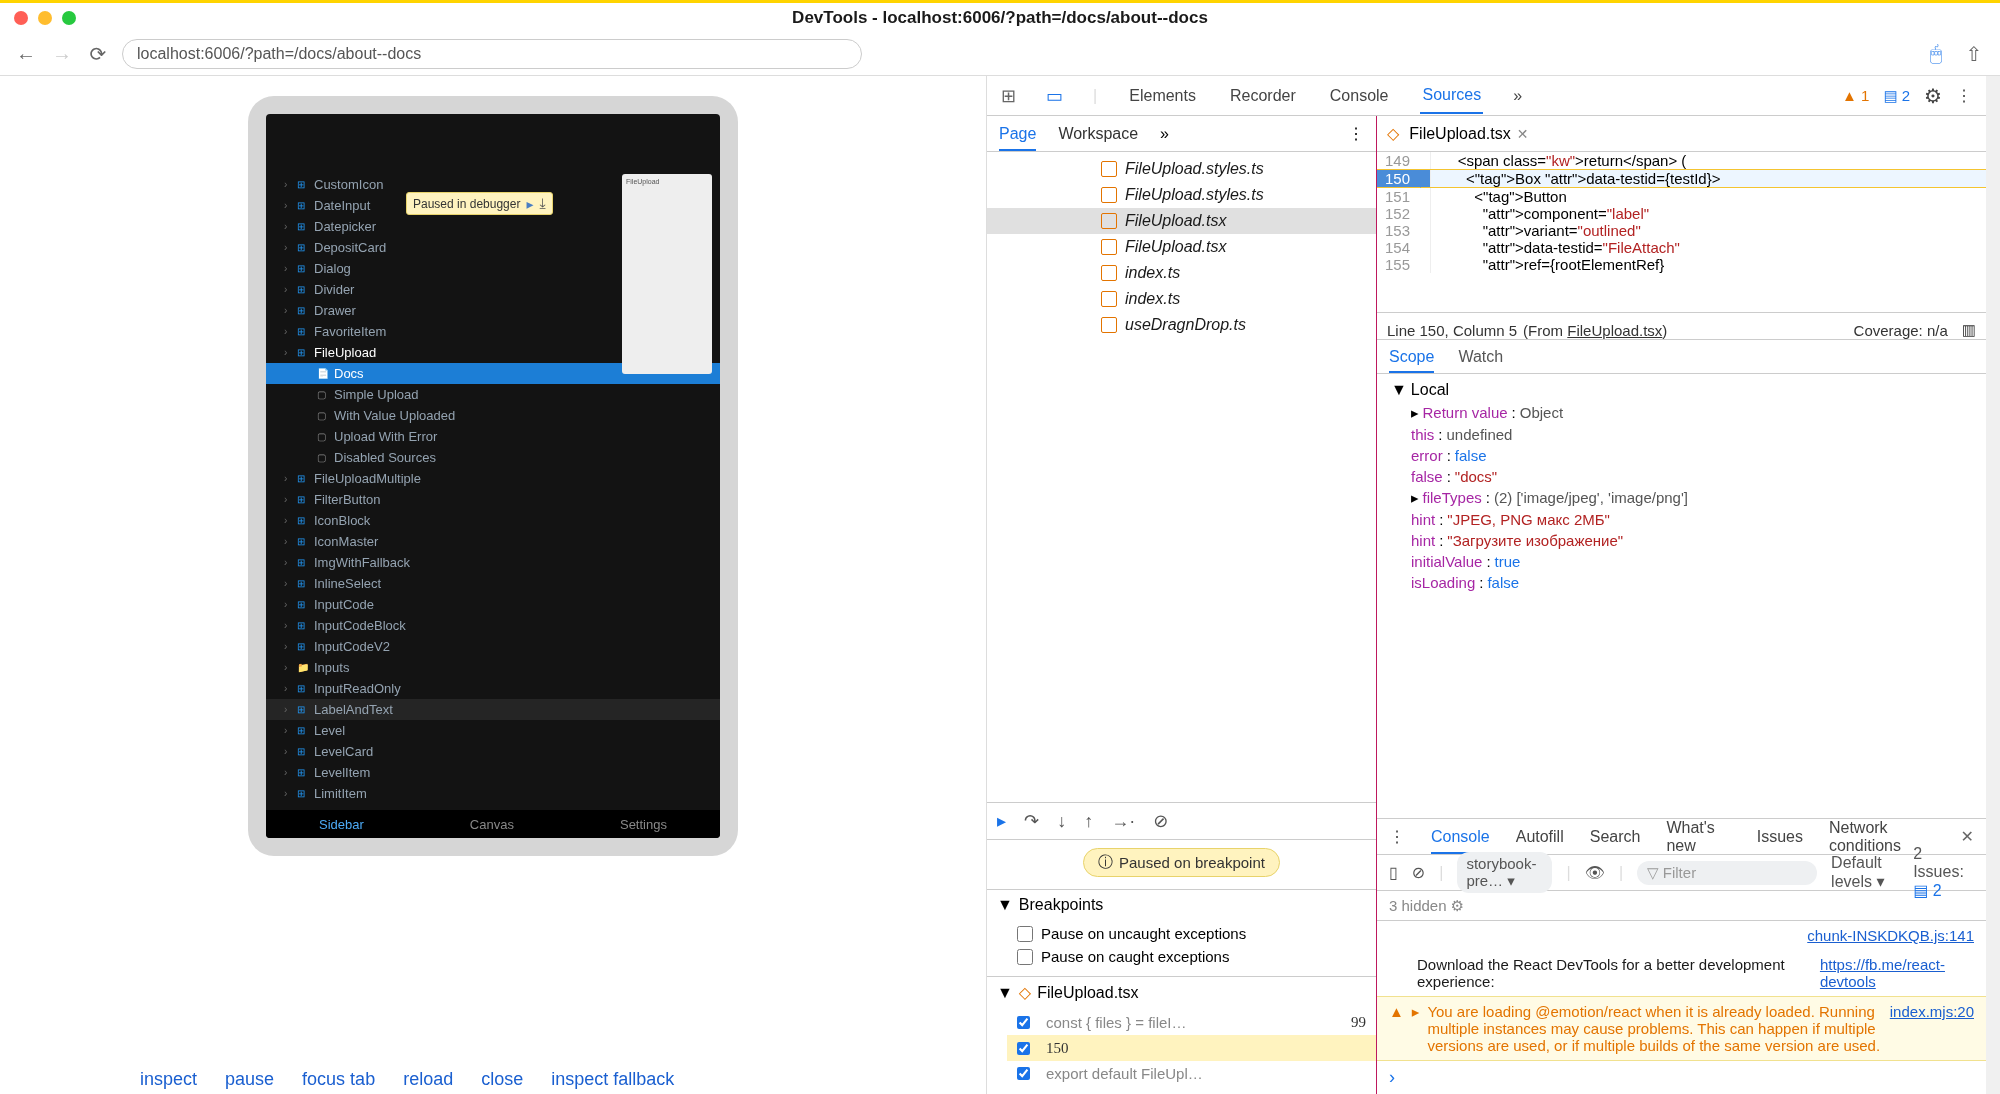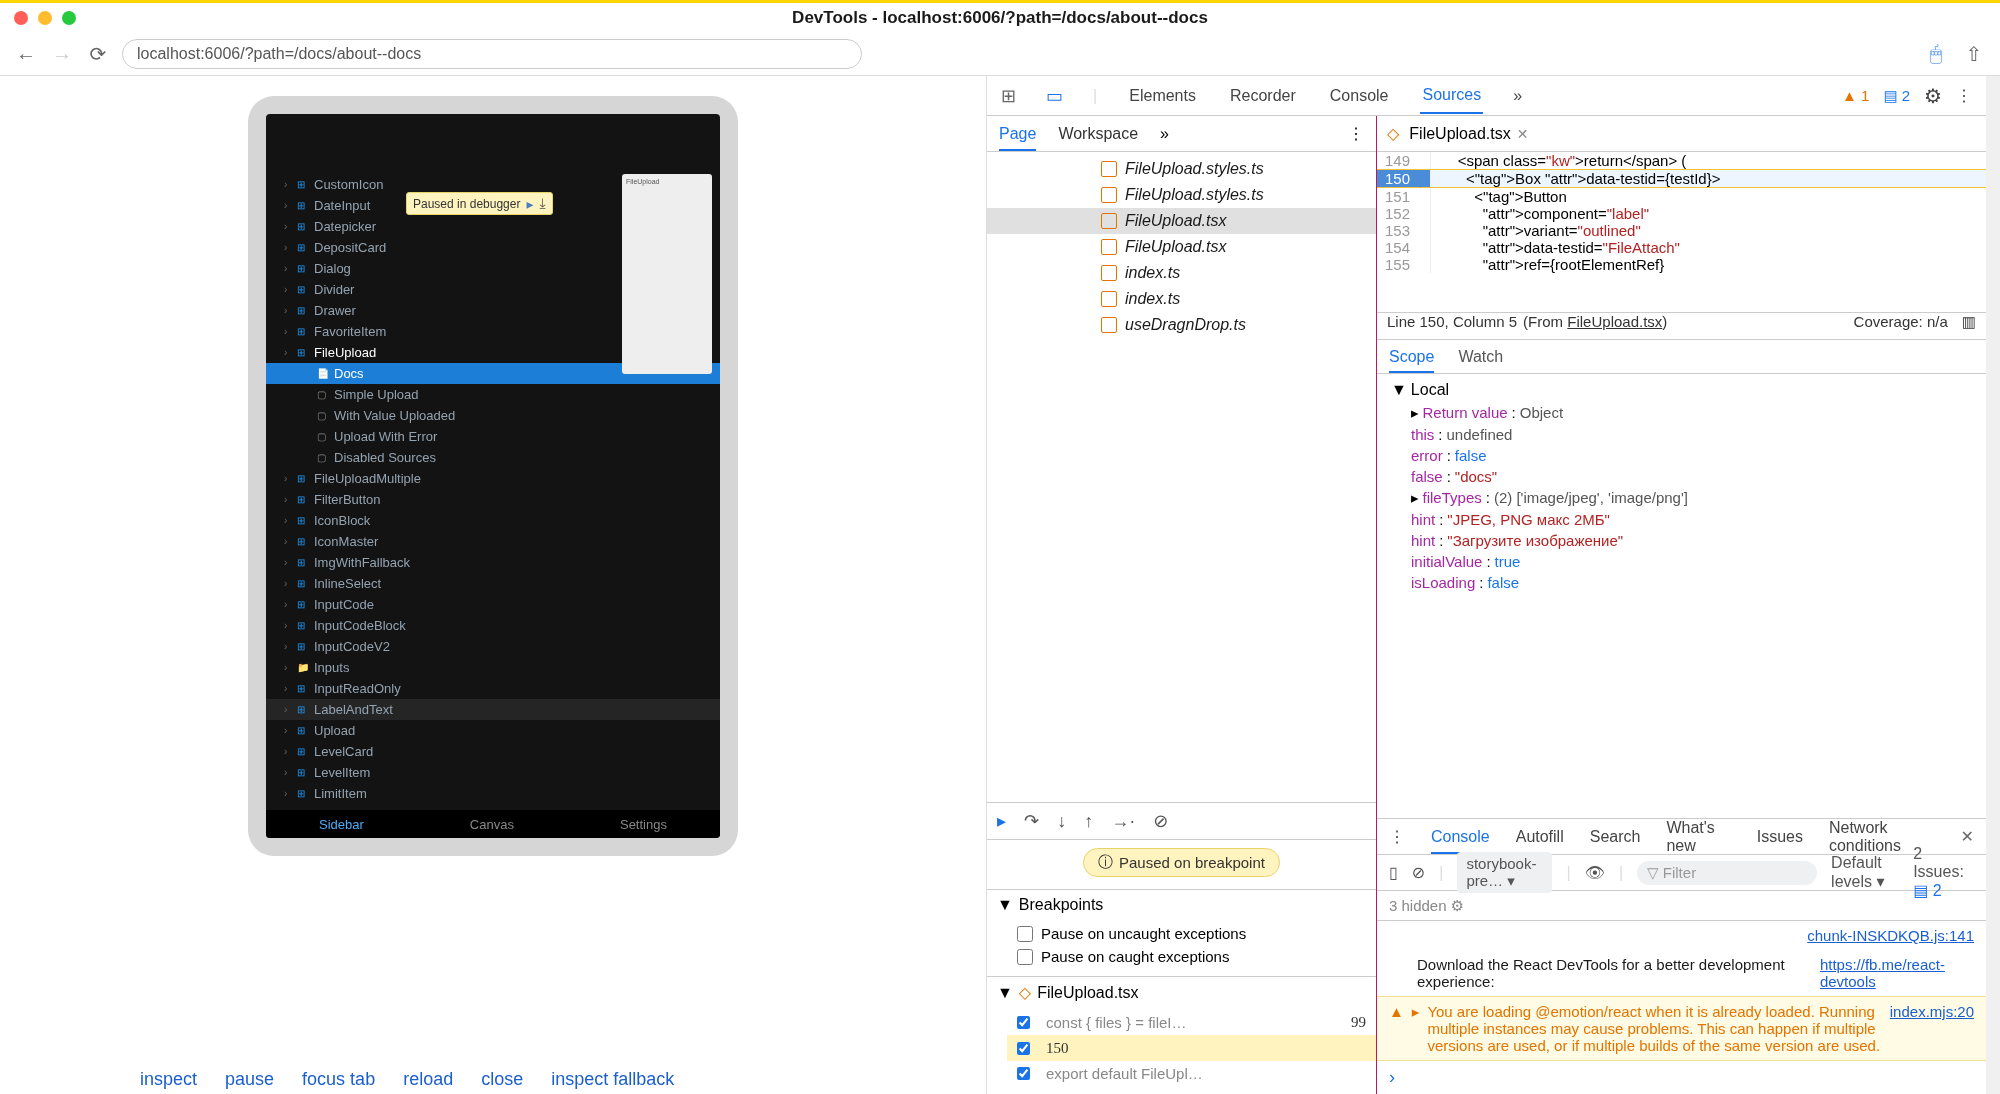--- a/index.html
+++ b/index.html
@@ -83,21 +83,21 @@
 .ed-tab{display:flex;align-items:center;gap:6px}
 .ed-tab .x{color:#888;cursor:pointer;font-size:14px}
 .code-area{flex:0 0 auto;font-family:Menlo,monospace;font-size:15px;overflow:hidden;background:#fff; height:160px}
 .code-line{display:flex}
 .gutter{width:54px;text-align:right;padding-right:20px;color:#999;border-right:1px solid #eee}
 .gutter.bp{background:#4a8cd8;color:#fff;position:relative}
 .gutter.bp::after{content:'';position:absolute;right:-8px;top:0;border:9px solid transparent;border-left-color:#4a8cd8}
 .code{padding-left:10px;white-space:pre}
 .code-line.hl{background:#edf6ff;border-top:1px solid #f4c430;border-bottom:1px solid #f4c430}.str{color:#b22222}
 
-.status-bar{height:28px;border-top:1px solid #ccc;border-bottom:1px solid #ccc;display:flex;align-items:flex-start;padding:0 10px;font-size:15px;color:#333;gap:6px}
+.status-bar{height:28px;border-top:1px solid #ccc;border-bottom:1px solid #ccc;display:flex;align-items:flex-end;padding:0 10px;font-size:15px;color:#333;gap:6px}
 .status-bar a{color:#333;text-decoration:underline}
 .status-bar .cov{margin-left:auto}
 
 .scope-tabs{height:34px;border-bottom:1px solid #ccc;display:flex;align-items:center;padding:0 12px;gap:24px;font-size:16px}
 .scope-tab{cursor:pointer;color:#555}
 .scope-tab.active{color:#1a73e8;border-bottom:2px solid #1a73e8;padding-bottom:5px;margin-bottom:-7px}
 .scope-body{flex:1;overflow:auto;font-family:Menlo,monospace;font-size:15px;padding:4px 8px}
 .scope-row{padding:2px 4px;display:flex;gap:4px}
 .scope-row .k{color:#a626a4}
 .scope-row .v{color:#555}
@@ -106,21 +106,21 @@
 .scope-row.indent{padding-left:26px}
 .scope-local{font-family:-apple-system;font-size:16px;padding:3px 6px}
 
 
 .drawer{border-top:1px solid #ccc}
 .drawer-tabs{height:36px;display:flex;align-items:center;padding:0 12px;gap:26px;font-size:16px;color:#444; border-bottom:1px solid #ccc}
 .drawer-tab{cursor:pointer}
 .drawer-tab.active{color:#1a73e8;border-bottom:2px solid #1a73e8;padding-bottom:6px;margin-bottom:-8px}
 .drawer-tabs .x{margin-left:auto;color:#666;cursor:pointer}
 .console-toolbar{height:36px;border-bottom:1px solid #ccc;display:flex;align-items:center;padding:0 12px;gap:14px;font-size:16px;color:#555}
-.ct-select{border:1px solid transparent;background:#eef0f2;padding:2px 8px;border-radius:4px;font-size:15px}
+.ct-select{border:1px solid transparent;background:#eef0f2;padding:2px 8px;border-radius:12px;font-size:15px}
 .ct-filter{background:#eef0f2;padding:3px 10px;border-radius:12px;font-size:15px;color:#999;flex:0 0 180px}
 .ct-right{margin-left:auto;display:flex;gap:14px;align-items:center}
 .console-sub{height:30px;border-bottom:1px solid #ccc;display:flex;align-items:center;padding:0 12px;gap:4px;font-size:15px;color:#888}
 .console-body{font-family:Menlo,monospace;font-size:15px}
 .con-row{padding:6px 12px;display:flex;gap:8px}
 .con-row.link{justify-content:flex-end;color:#1a5fd0;text-decoration:underline;cursor:pointer}
 .con-row.msg{color:#1a1a1a;padding-left:40px}
 .con-row.msg a{color:#1a5fd0;text-decoration:underline}
 .con-row.warn{background:#fffbe5;border-top:1px solid #f1e18f;border-bottom:1px solid #f1e18f}
 .con-row.warn .icon{color:#e37400}
@@ -290,21 +290,21 @@
               <span>InputReadOnly</span>
             </div>
             <div class="sb-item highlight">
               <span class="chev">›</span>
               <span class="ic">⊞</span>
               <span>LabelAndText</span>
             </div>
             <div class="sb-item ">
               <span class="chev">›</span>
               <span class="ic">⊞</span>
-              <span>Upload</span>
+              <span>Level</span>
             </div>
             <div class="sb-item ">
               <span class="chev">›</span>
               <span class="ic">⊞</span>
               <span>LevelCard</span>
             </div>
             <div class="sb-item ">
               <span class="chev">›</span>
               <span class="ic">⊞</span>
               <span>LevelItem</span>

